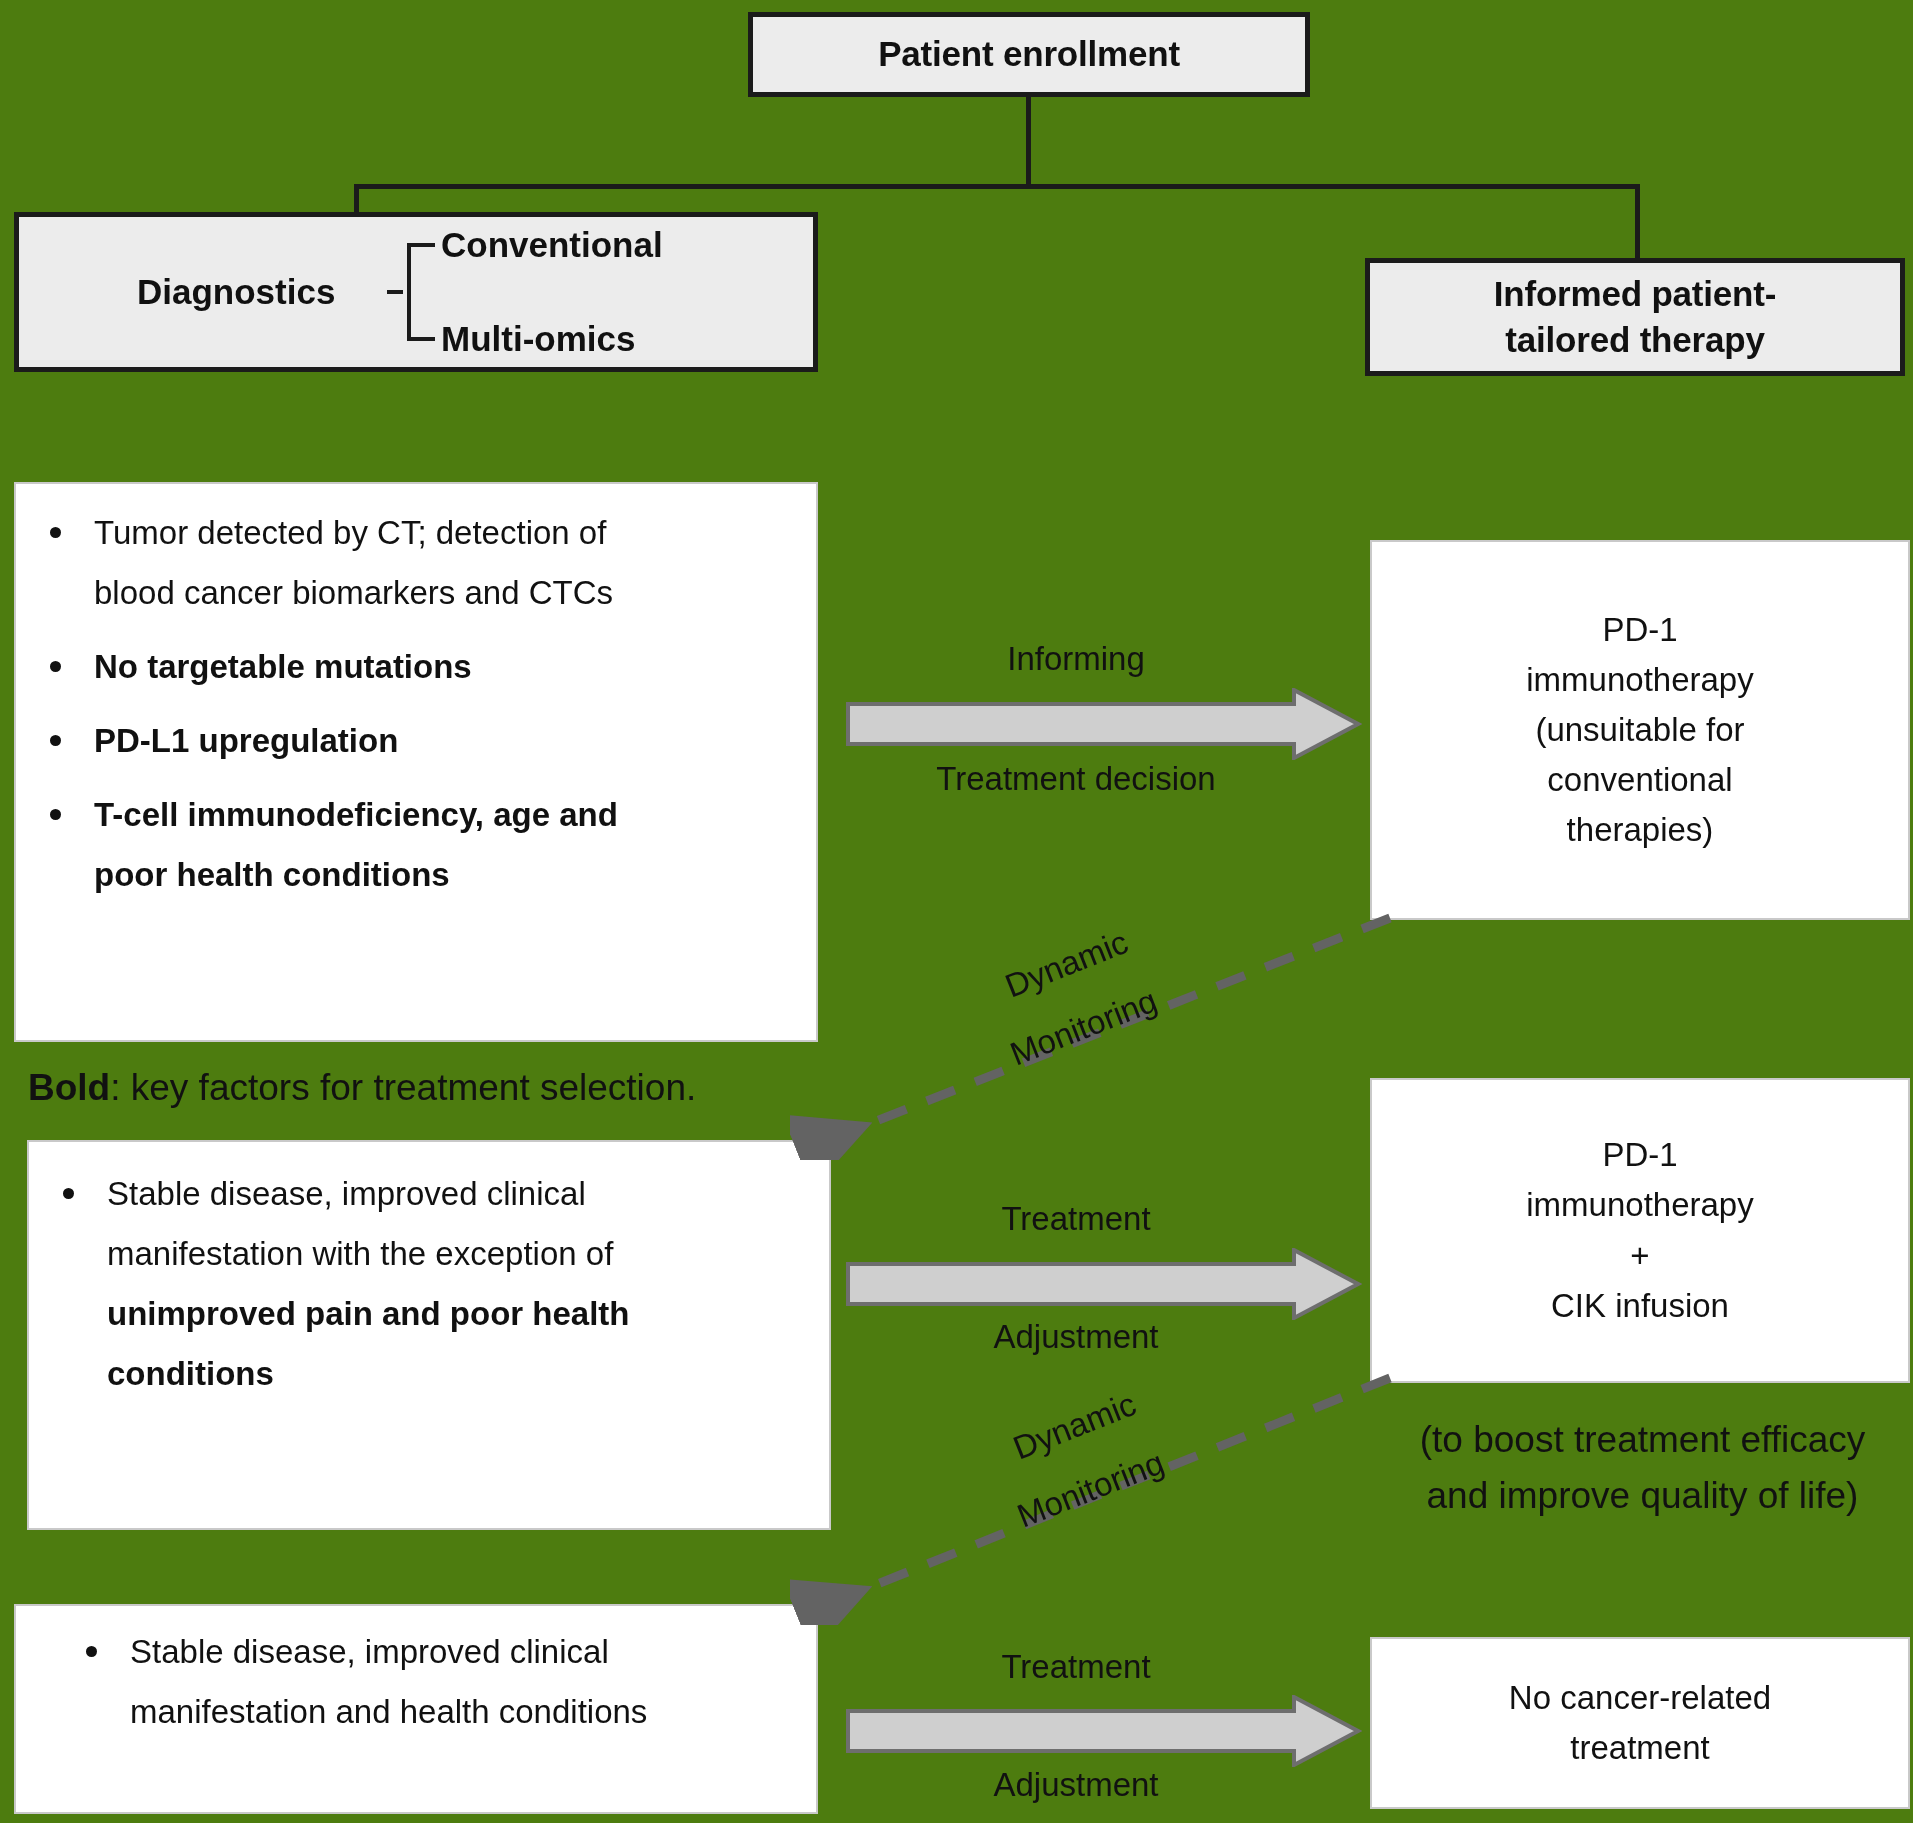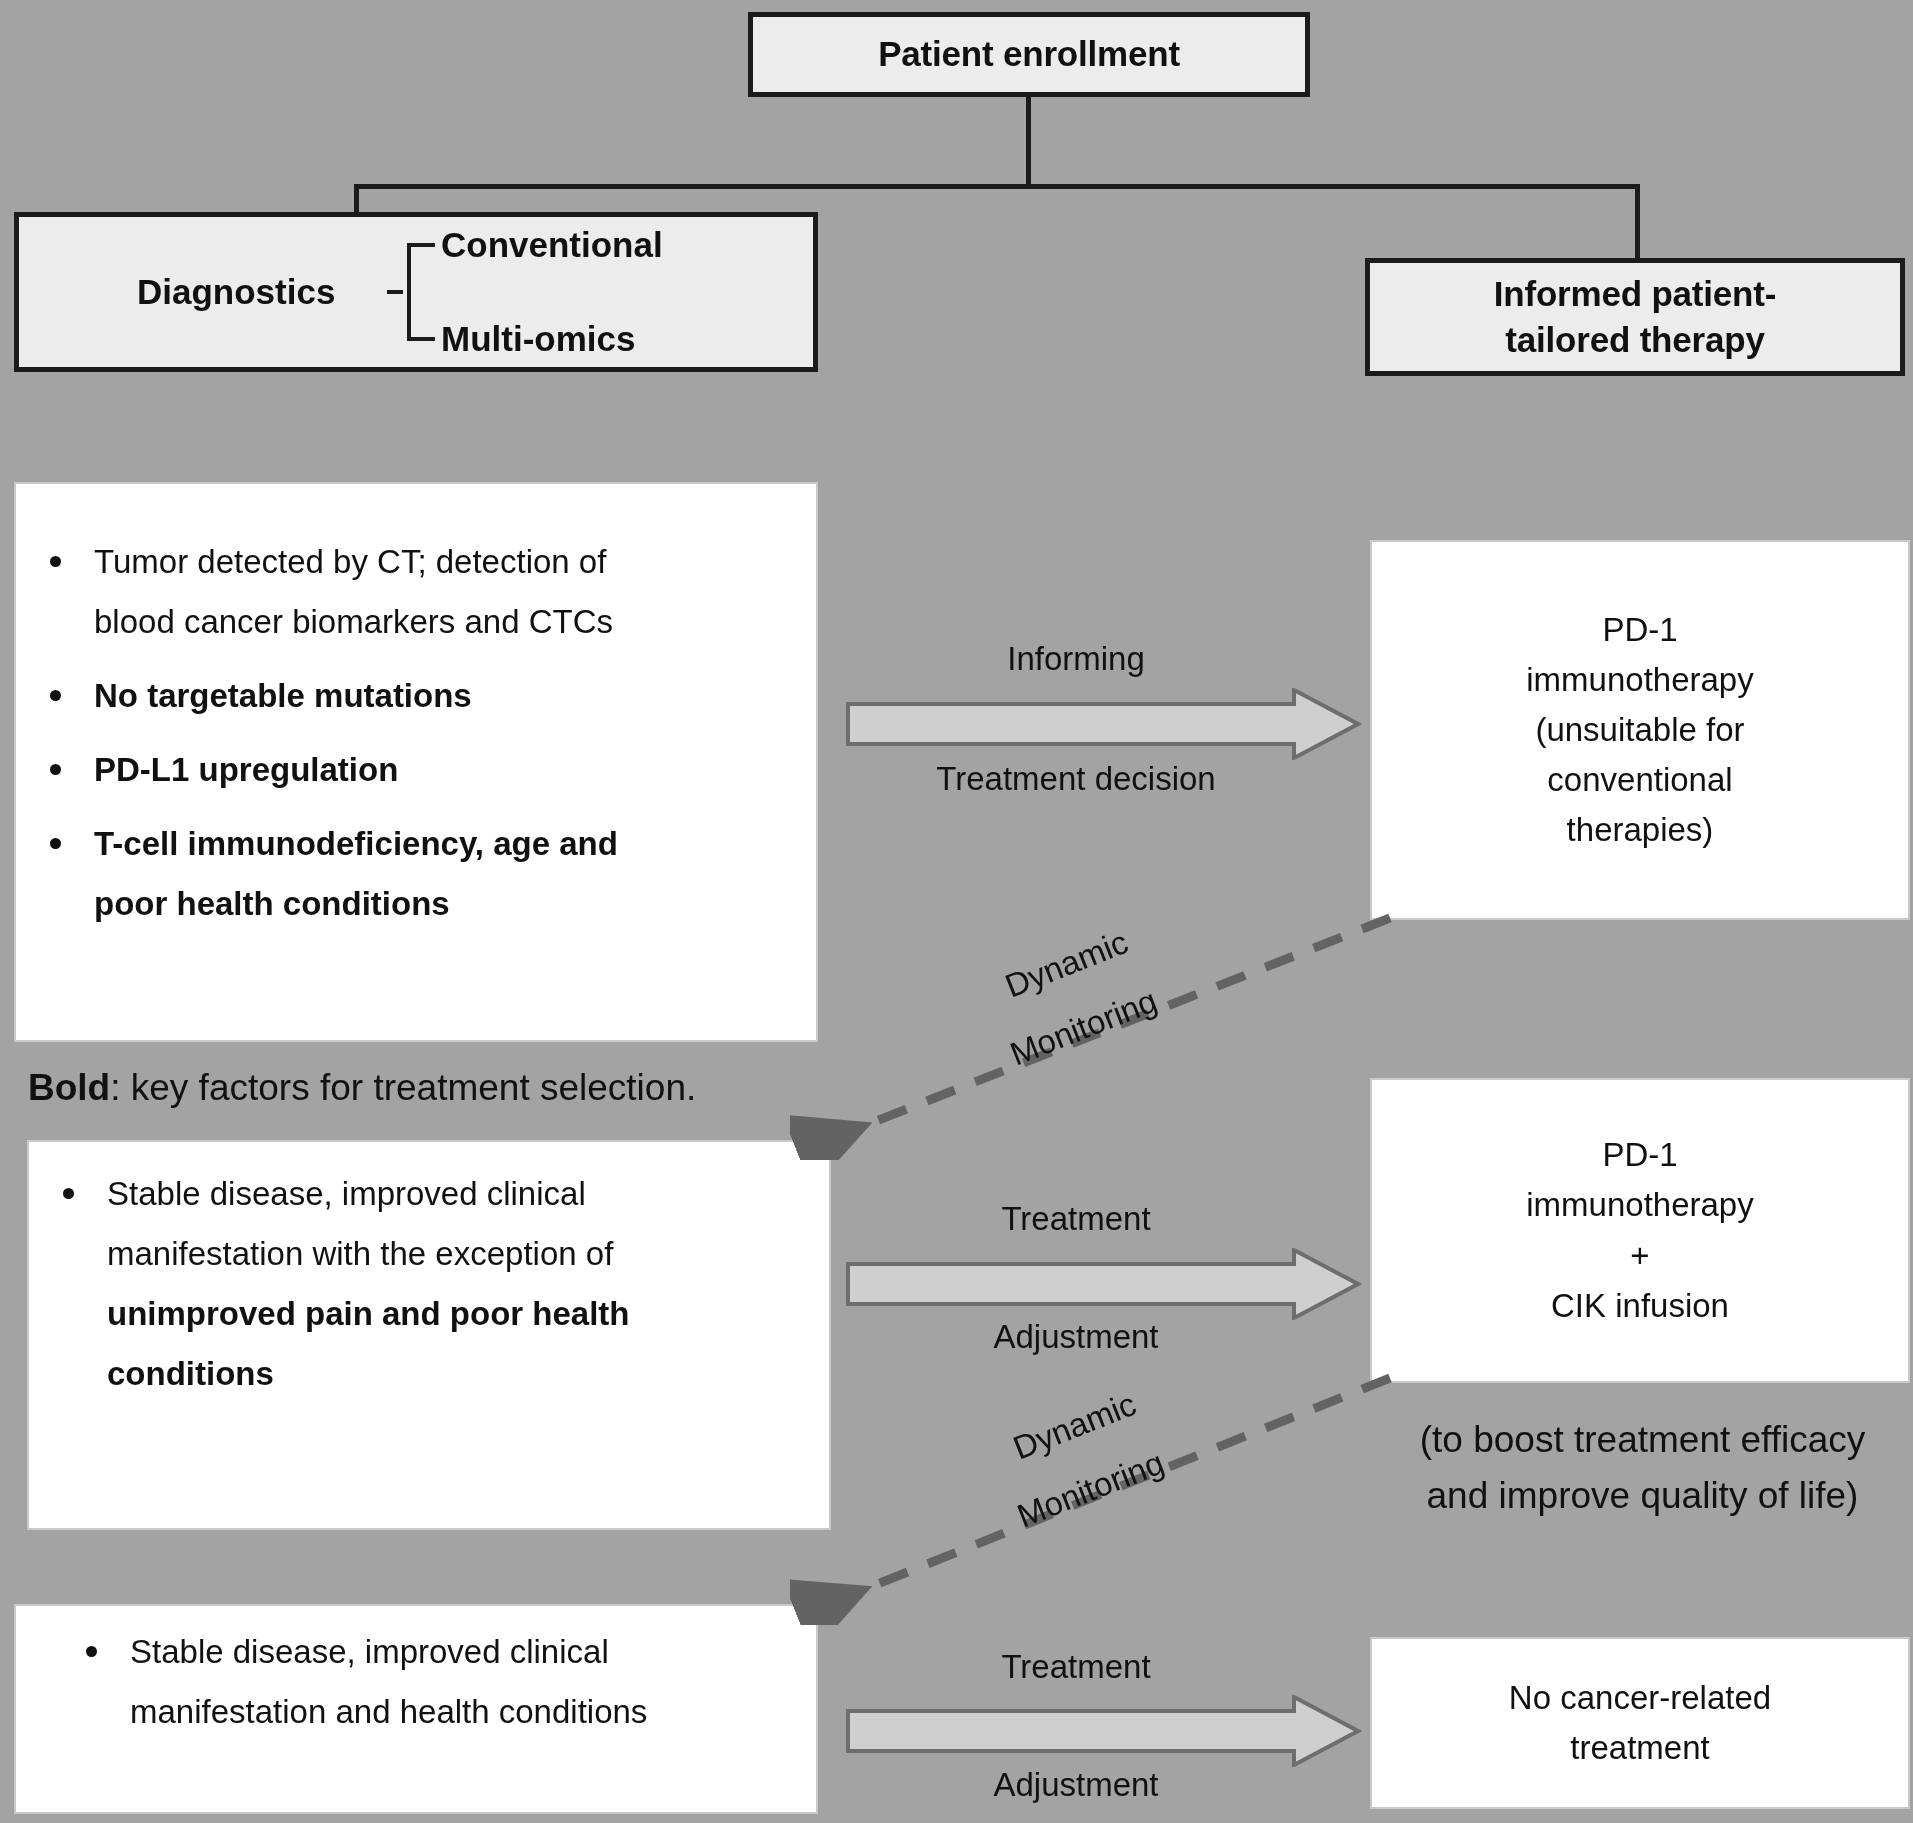--- a/index.html
+++ b/index.html
@@ -8,21 +8,21 @@
     background: #ffffff;
   }
   body {
     font-family: "Liberation Sans", sans-serif;
     color: #111111;
   }
   #canvas {
     position: relative;
     width: 1913px;
     height: 1823px;
-    background: #a3a3a3;
+    background: #4d7c0f;
     overflow: hidden;
   }
 
   
   .hdr-box {
     position: absolute;
     background: #ececec;
     border: 5px solid #1b1b1b;
     box-sizing: border-box;
     display: flex;
@@ -182,21 +182,21 @@
   </div>
 
   <div class="hdr-box" style="left:1365px; top:258px; width:540px; height:118px;">
     <span class="title">
       <span>Informed patient-</span><br>
       <span>tailored therapy</span>
     </span>
   </div>
 
   <div class="thin-box" style="left:14px; top:482px; width:804px; height:560px;">
-    <ul class="blist" style="padding-top:8px;margin-top:40px;">
+    <ul class="blist" style="padding-top:19px;">
       <li style="width:560px;">Tumor detected by CT; detection of blood cancer biomarkers and CTCs</li>
       <li class="bold">No targetable mutations</li>
       <li class="bold">PD-L1 upregulation</li>
       <li class="bold" style="width:540px;">T-cell immunodeficiency, age and poor health conditions</li>
     </ul>
   </div>
 
   <div class="caption" style="left:28px; top:1062px; width:800px;">
     <b>Bold</b><span>: key factors for treatment selection.</span>
   </div>

